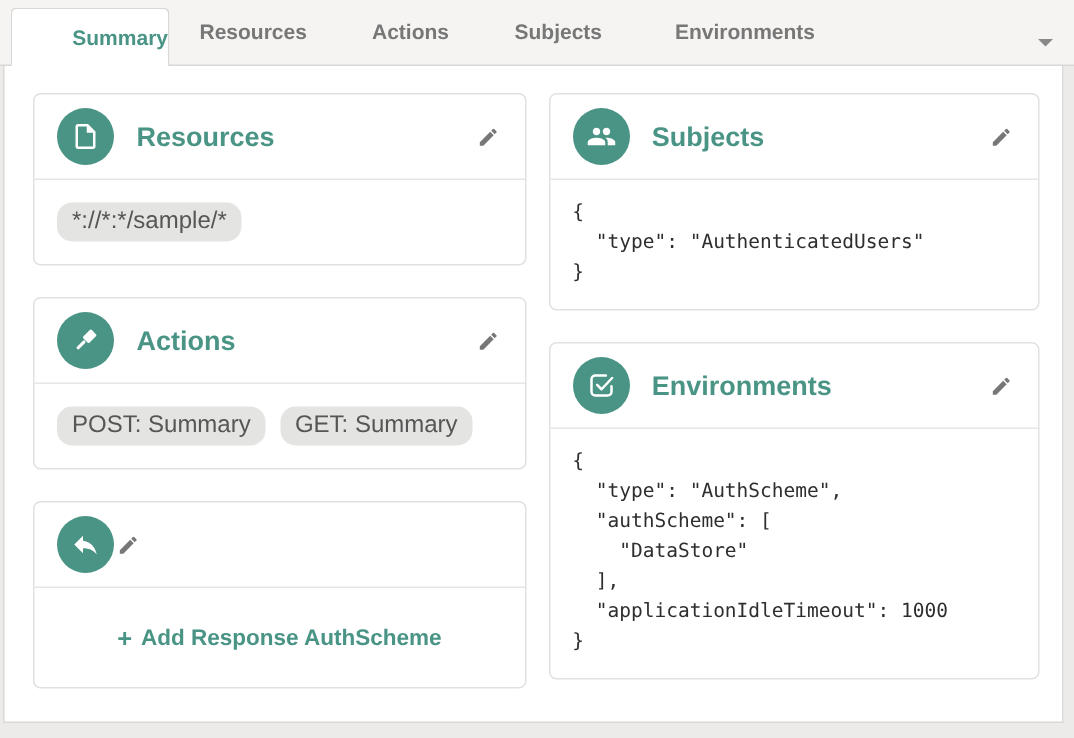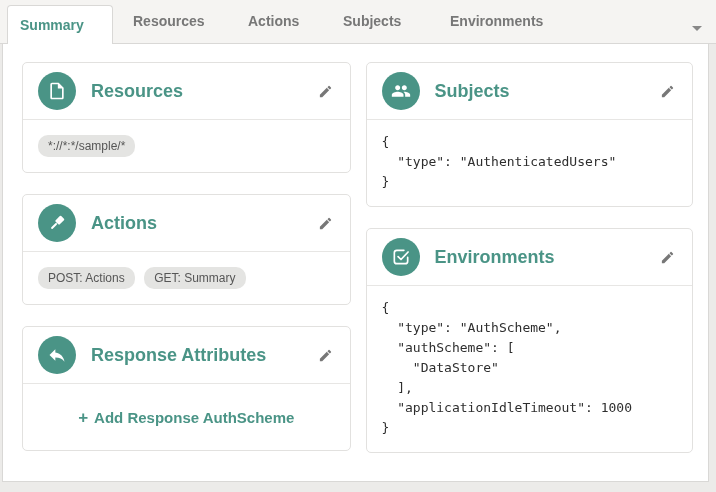--- a/index.html
+++ b/index.html
@@ -22,20 +22,21 @@
   .tab-active {
     position:absolute; left:7px; top:5px; width:106px; height:40px;
     background:#fff;
     border:1px solid #d9d8d6; border-bottom:none;
     border-radius:4px 4px 0 0;
     z-index:3;
     display:flex; align-items:center;
     padding-left:12px; padding-bottom:2px;
     color:#4a9486; font-size:14px; font-weight:bold;
     cursor:default;
+    justify-content:flex-end;
   }
   .tab-inactive {
     position:absolute; top:0; height:44px;
     display:flex; align-items:center; padding-bottom:2px;
     color:#777; font-size:14px; font-weight:bold;
     cursor:pointer;
   }
   .tab-res { left:133px; } .tab-act { left:248px; }
   .tab-sub { left:343px; } .tab-env { left:450px; }
   .tab-caret {
@@ -86,21 +87,21 @@
   .edit-btn {
     background:none; border:none; padding:2px; cursor:pointer;
     display:flex; align-items:center;
   }
   .edit-btn svg { width:15px; height:15px; fill:#777; transform:rotate(0deg); }
 
   .card-body { padding:15px; }
   .badge {
     display:inline-block;
     background:#e4e4e2; color:#565656;
-    font-size:12px; line-height:1;
+    font-size:16px; line-height:1;
     padding:5px 10px 5px;
     border-radius:10px;
     margin-right:5px;
     white-space:nowrap;
   }
   .body-center {
     height:66px;
     display:flex; align-items:center; justify-content:center;
   }
   .add-link {
@@ -175,33 +176,32 @@
               </svg>
           </span>
           <h2 class="card-title">Actions</h2>
           <button class="edit-btn">
             <svg viewBox="0 0 24 24">
                 <path d="M3 17.25V21h3.75L17.81 9.94l-3.75-3.75L3 17.25zm17.71-10.21a.996.996 0 0 0 0-1.41l-2.34-2.34a.996.996 0 0 0-1.41 0l-1.83 1.83 3.75 3.75 1.83-1.83z"></path>
               </svg>
           </button>
         </header>
         <div class="card-body">
-          <span class="badge">POST: Actions</span>
+          <span class="badge">POST: Summary</span>
           <span class="badge">GET: Summary</span>
         </div>
       </section>
 
       <section class="card">
         <header class="card-header">
           <span class="circle-icon">
             <svg viewBox="0 0 24 24" fill="#fff">
                 <path d="M10 9V5l-7 7 7 7v-4.1c5 0 8.5 1.6 11 5.1-1-5-4-10-11-11z"></path>
               </svg>
           </span>
-          <h2 class="card-title">Response Attributes</h2>
           <button class="edit-btn">
             <svg viewBox="0 0 24 24">
                 <path d="M3 17.25V21h3.75L17.81 9.94l-3.75-3.75L3 17.25zm17.71-10.21a.996.996 0 0 0 0-1.41l-2.34-2.34a.996.996 0 0 0-1.41 0l-1.83 1.83 3.75 3.75 1.83-1.83z"></path>
               </svg>
           </button>
         </header>
         <div class="body-center">
           <a class="add-link">
             <span class="plus-glyph">+</span>
             <span>Add Response AuthScheme</span>

